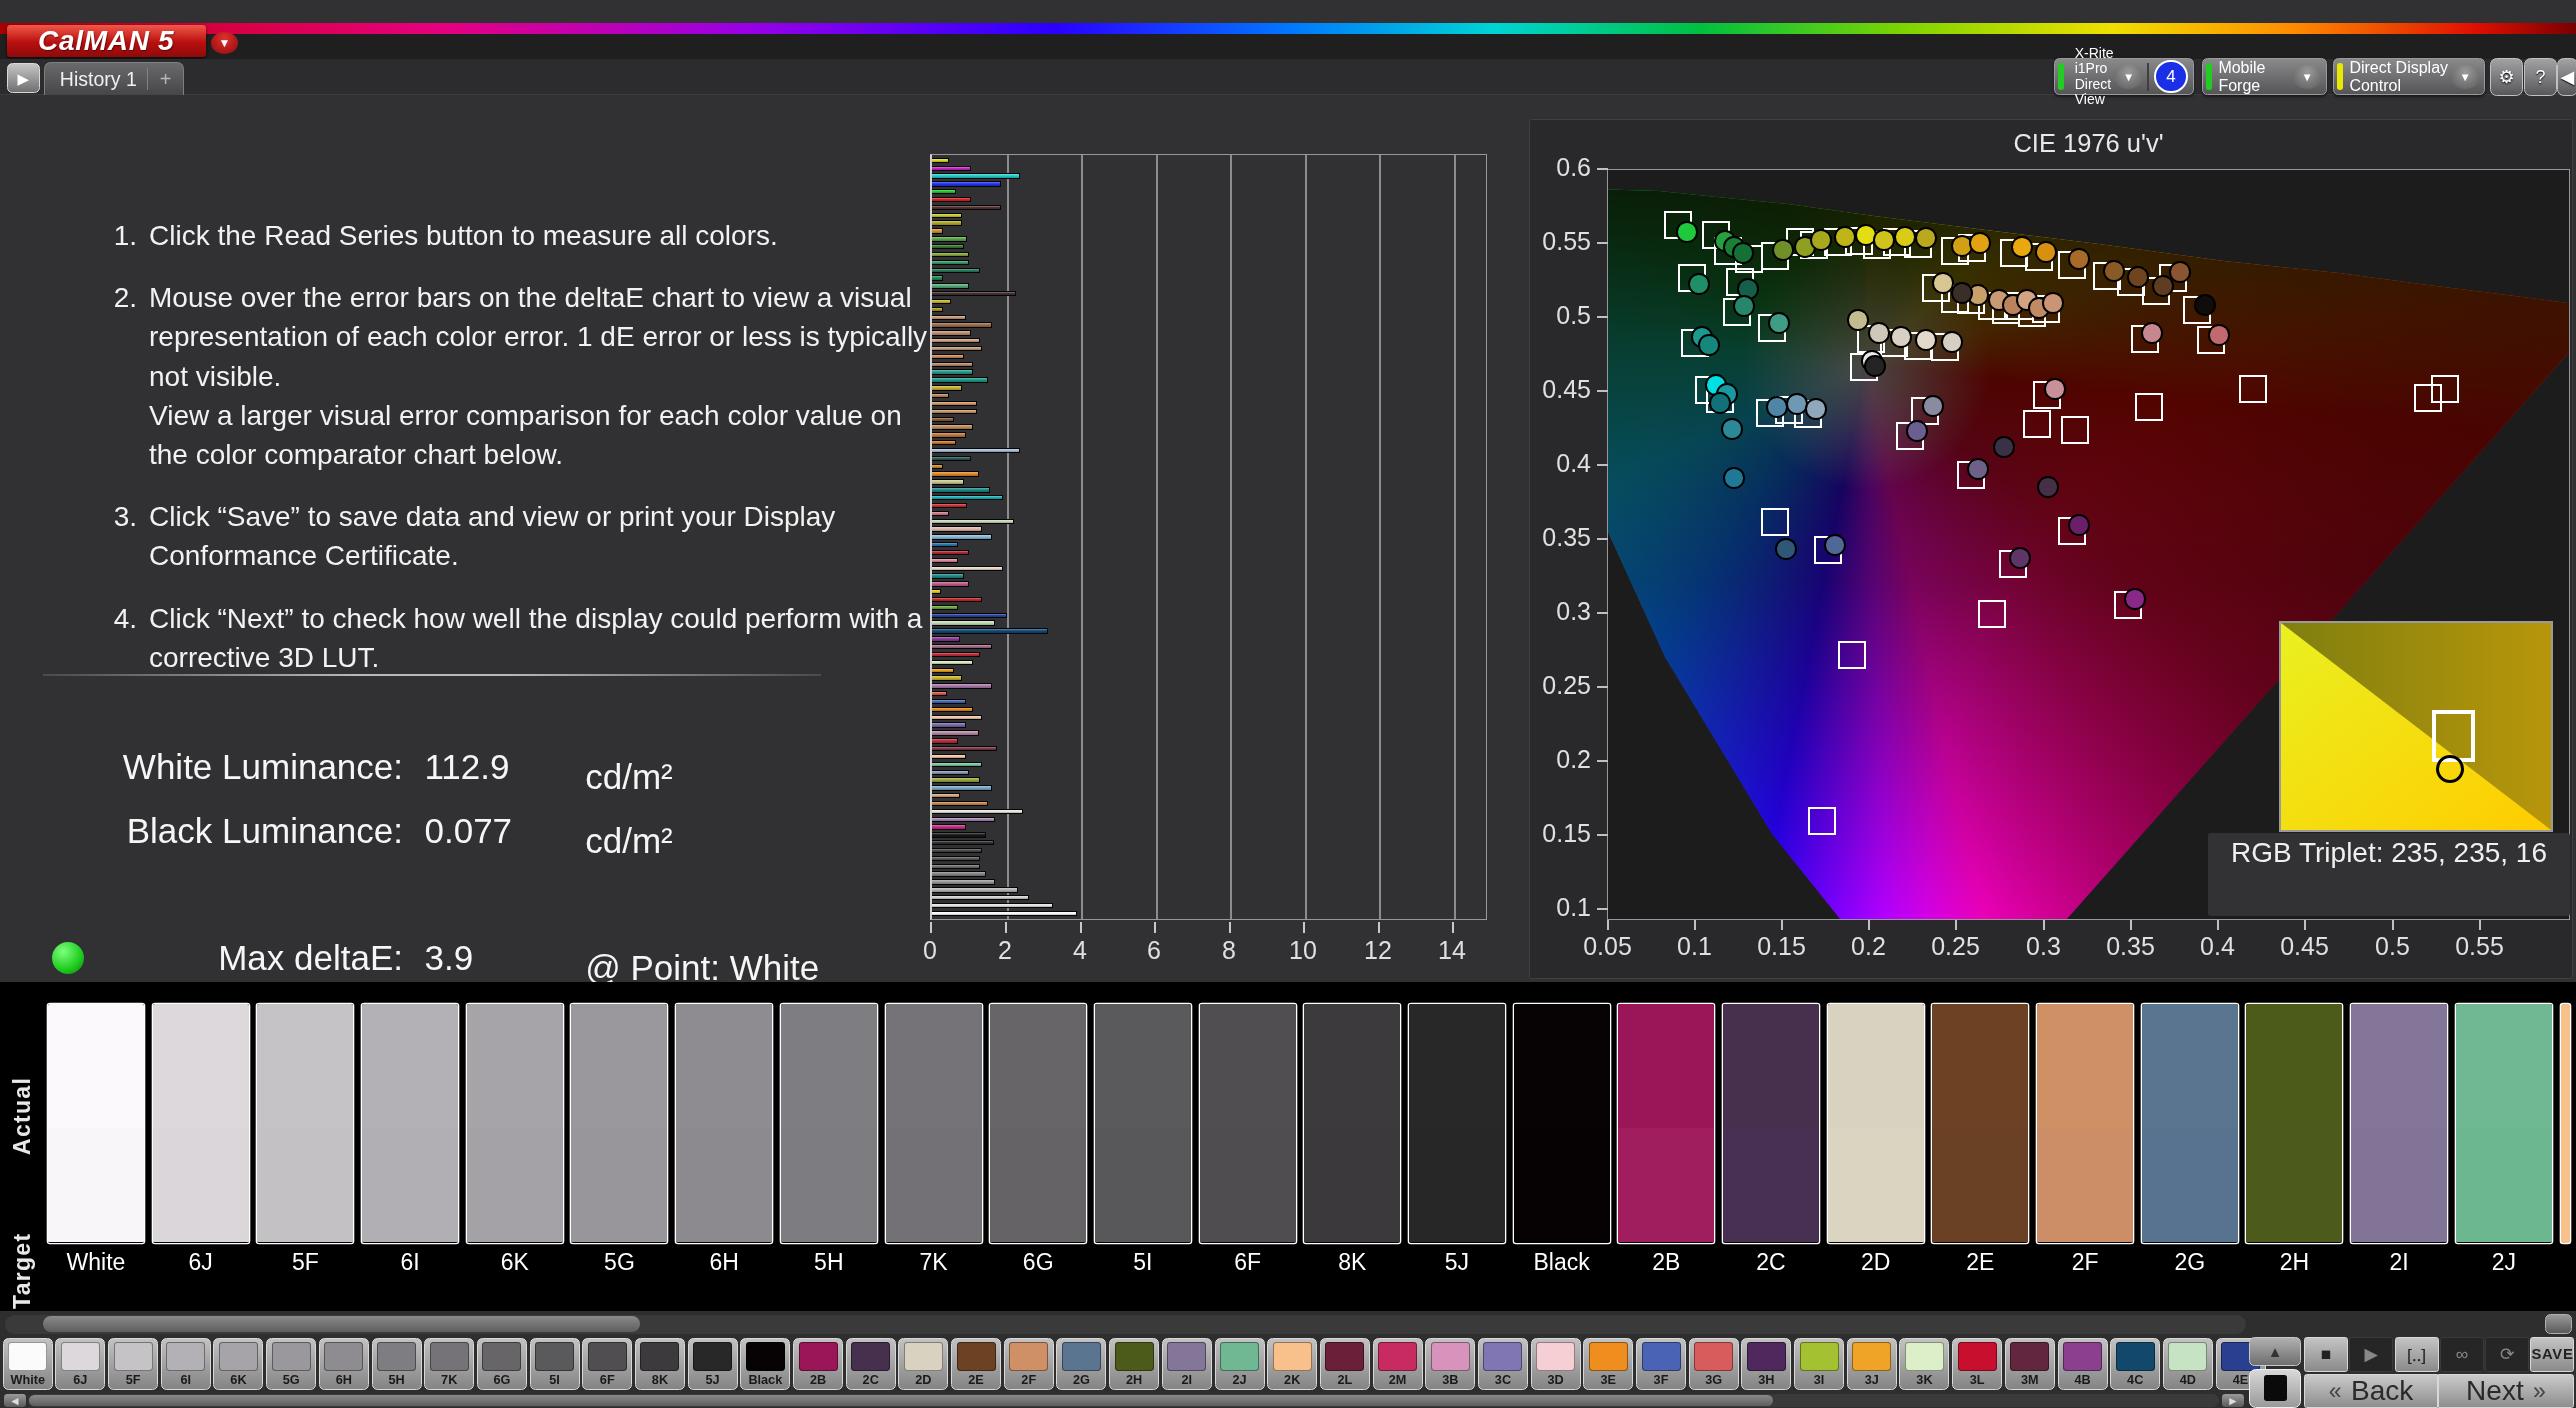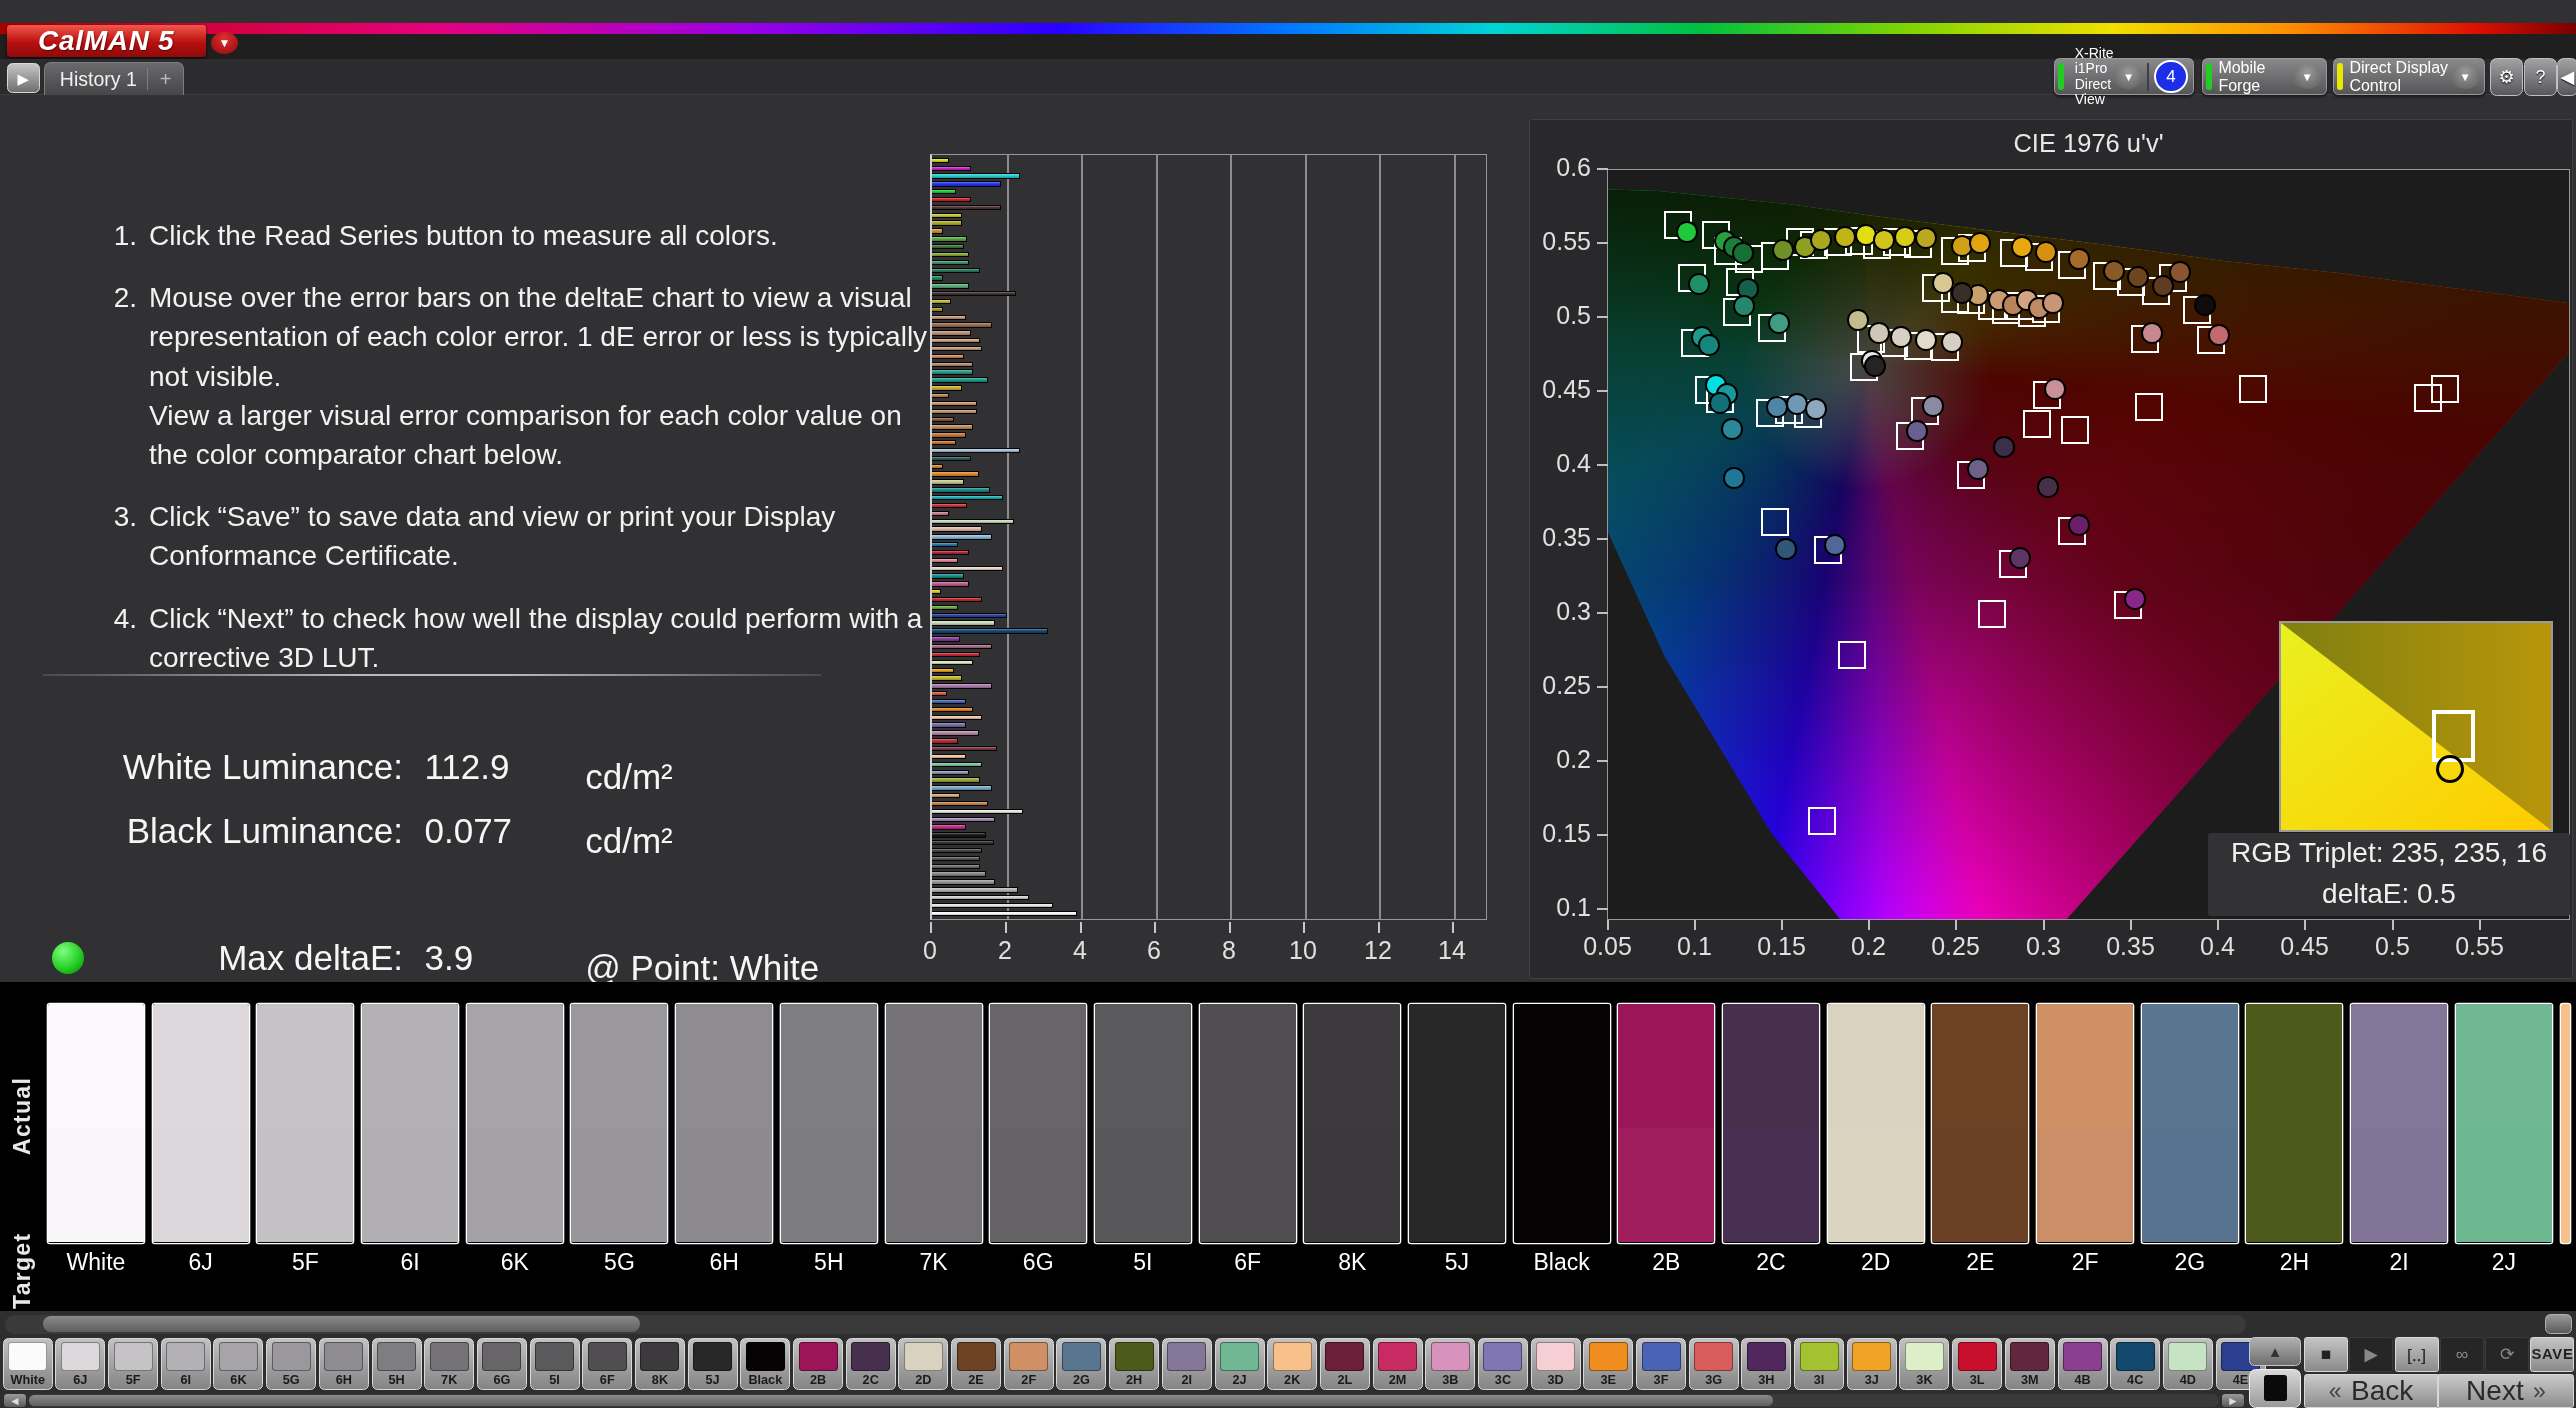--- a/index.html
+++ b/index.html
@@ -567,21 +567,20 @@
       <div class="ciextick" style="left: 2479px;"></div>
       <div class="ciexlab" style="left: 2479px;">0.55</div>
     </div>
   <div id="cieinset" class="abs">
     <div class="olive"></div>
     <div class="isq"></div>
     <div class="icirc"></div>
   </div>
   <div id="cietip" class="abs">
     <div>RGB Triplet: 235, 235, 16</div>
-    <div>deltaE: 0.5</div>
   </div>
 
   <div id="comparator" class="abs">
     <div class="sidelabel" style="top:40px;height:188px;">Actual</div>
     <div class="sidelabel" style="top:148px;height:282px;">Target</div>
     <div id="patches">
         <div class="patch">
           <div class="half a" style="background: rgb(251, 249, 252);"></div>
           <div class="half t" style="background: rgb(248, 246, 248);"></div>
         </div>

